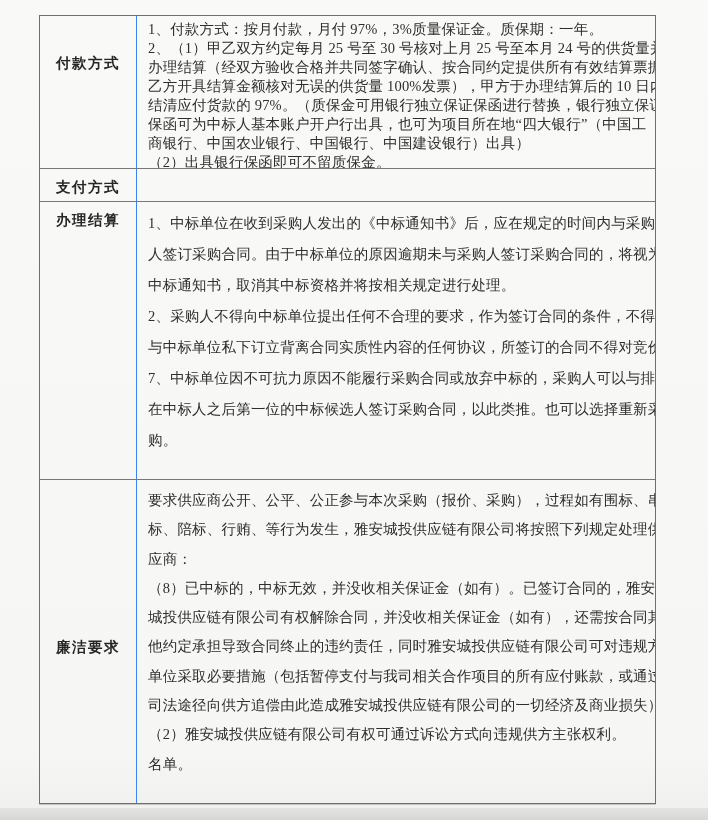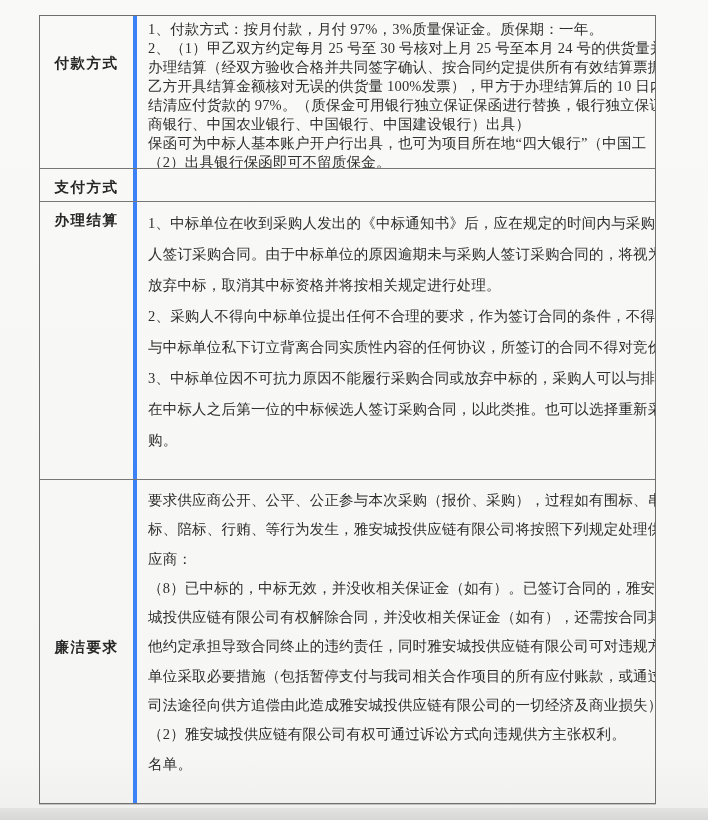--- a/index.html
+++ b/index.html
@@ -19,21 +19,21 @@
     position:absolute;left:39px;top:15px;width:615px;height:787px;
     border:1px solid #6f6f6f;
     box-shadow:0 1px 0 rgba(0,0,0,.18);
     background:transparent;
     display:grid;
     grid-template-rows:152px 33px 278px 1fr;
   }
   .trow{display:grid;grid-template-columns:97px 1fr;min-height:0;}
   .trow + .trow{border-top:1px solid #777;}
   .lcell{
-    border-right:4px solid #3b82f6;
+    border-right:1px solid #3b82f6;
     display:flex;justify-content:center;align-items:flex-start;
     font-weight:bold;font-size:14.5px;letter-spacing:1.5px;
     color:#262626;white-space:nowrap;
   }
   .r1 .lcell{padding-top:38px;}
   .r2 .lcell{padding-top:9px;}
   .r3 .lcell{padding-top:9px;}
   .r4 .lcell{padding-top:158px;}
   .ccell{
     padding:4px 6px 0 11px;
@@ -58,39 +58,39 @@
 <div class="doc-table">
 
   <div class="trow r1">
     <div class="lcell">付款方式</div>
     <div class="ccell">
         <div class="tl">1、付款方式：按月付款，月付 97%，3%质量保证金。质保期：一年。</div>
         <div class="tl">2、（1）甲乙双方约定每月 25 号至 30 号核对上月 25 号至本月 24 号的供货量并</div>
         <div class="tl">办理结算（经双方验收合格并共同签字确认、按合同约定提供所有有效结算票据、</div>
         <div class="tl">乙方开具结算金额核对无误的供货量 100%发票），甲方于办理结算后的 10 日内</div>
         <div class="tl">结清应付货款的 97%。（质保金可用银行独立保证保函进行替换，银行独立保证</div>
+        <div class="tl">保函可为中标人基本账户开户行出具，也可为项目所在地“四大银行”（中国工</div>
         <div class="tl">商银行、中国农业银行、中国银行、中国建设银行）出具）</div>
-        <div class="tl">保函可为中标人基本账户开户行出具，也可为项目所在地“四大银行”（中国工</div>
         <div class="tl">（2）出具银行保函即可不留质保金。</div>
       </div>
   </div>
 
   <div class="trow r2">
     <div class="lcell">支付方式</div>
   </div>
 
   <div class="trow r3">
     <div class="lcell">办理结算</div>
     <div class="ccell">
         <div class="tl">1、中标单位在收到采购人发出的《中标通知书》后，应在规定的时间内与采购</div>
         <div class="tl">人签订采购合同。由于中标单位的原因逾期未与采购人签订采购合同的，将视为</div>
-        <div class="tl">放弃中标，取消其中标资格并将按相关规定进行处理。</div>
+        <div class="tl">中标通知书，取消其中标资格并将按相关规定进行处理。</div>
         <div class="tl">2、采购人不得向中标单位提出任何不合理的要求，作为签订合同的条件，不得</div>
         <div class="tl">与中标单位私下订立背离合同实质性内容的任何协议，所签订的合同不得对竞价</div>
-        <div class="tl">3、中标单位因不可抗力原因不能履行采购合同或放弃中标的，采购人可以与排</div>
+        <div class="tl">7、中标单位因不可抗力原因不能履行采购合同或放弃中标的，采购人可以与排</div>
         <div class="tl">在中标人之后第一位的中标候选人签订采购合同，以此类推。也可以选择重新采</div>
         <div class="tl">购。</div>
       </div>
   </div>
 
   <div class="trow r4">
     <div class="lcell">廉洁要求</div>
     <div class="ccell">
         <div class="tl">要求供应商公开、公平、公正参与本次采购（报价、采购），过程如有围标、串</div>
         <div class="tl">标、陪标、行贿、等行为发生，雅安城投供应链有限公司将按照下列规定处理供</div>

